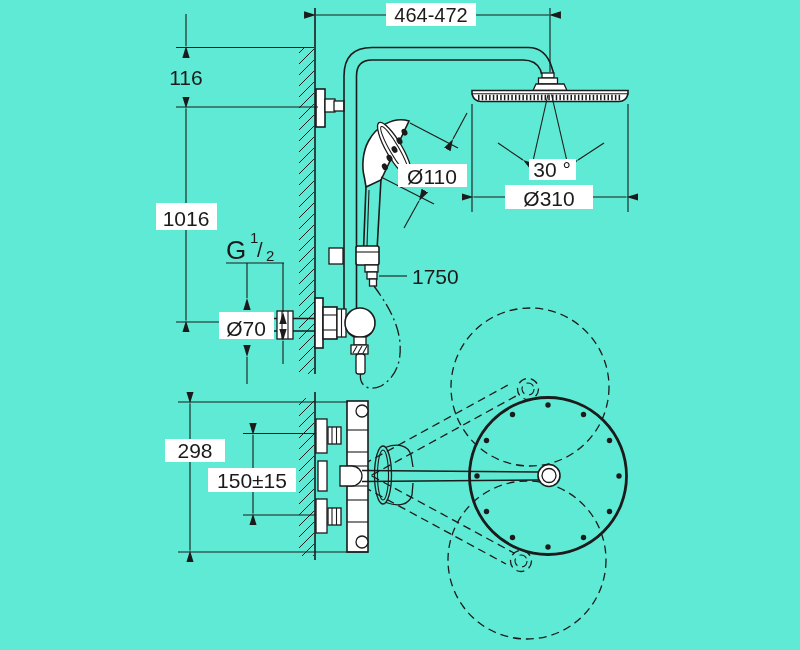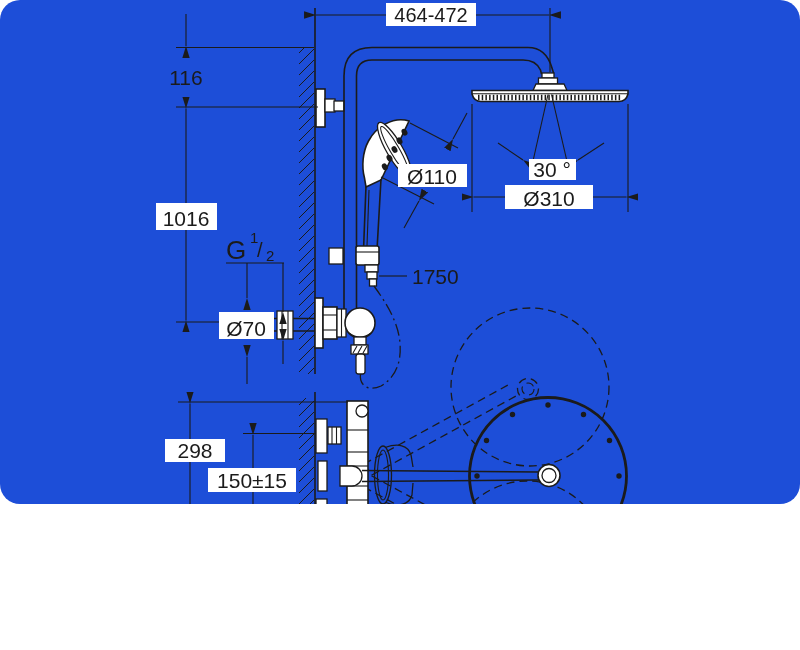--- a/index.html
+++ b/index.html
@@ -1,16 +1,16 @@
 <!DOCTYPE html>
 <html><head>
 <meta charset="utf-8">
 <style>
   html,body{margin:0;padding:0;background:#ffffff;}
-  .stage{position:relative;width:800px;height:504px;background:#1d4ed8;overflow:hidden;border-radius:20px;}
+  .stage{position:relative;width:800px;height:650px;background:#5eead4;overflow:hidden;}
   svg{display:block;}
   text{font-family:"Liberation Sans","DejaVu Sans",sans-serif;fill:#1b1b1b;}
   .dim{font-size:21px;}
   .dim-sm{font-size:15px;}
   .dim-md{font-size:20px;}
   .ln{stroke:#1b1b1b;fill:none;}
   .w11{stroke-width:1.1;}
   .w13{stroke-width:1.3;}
   .w16{stroke-width:1.6;}
   .w28{stroke-width:2.8;}

